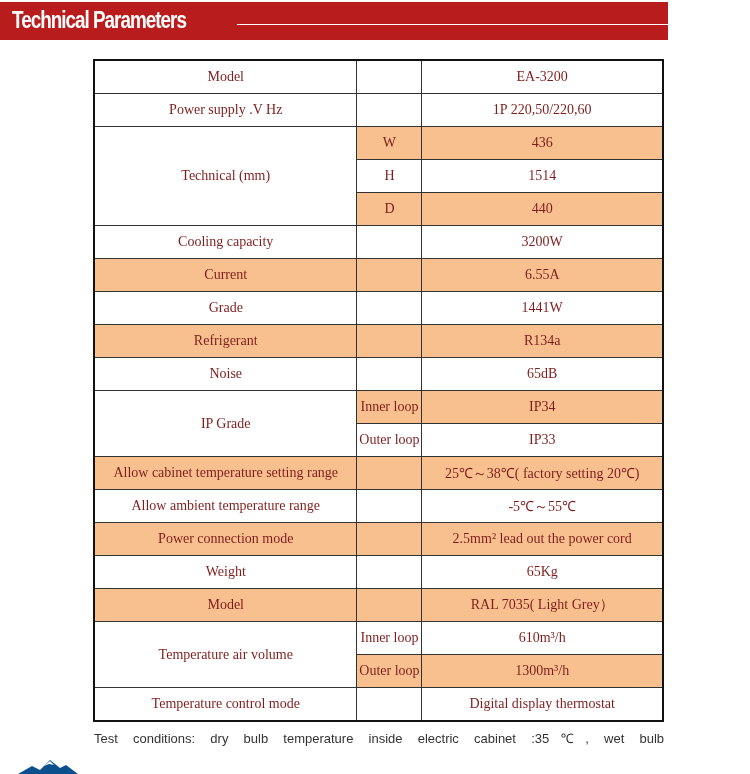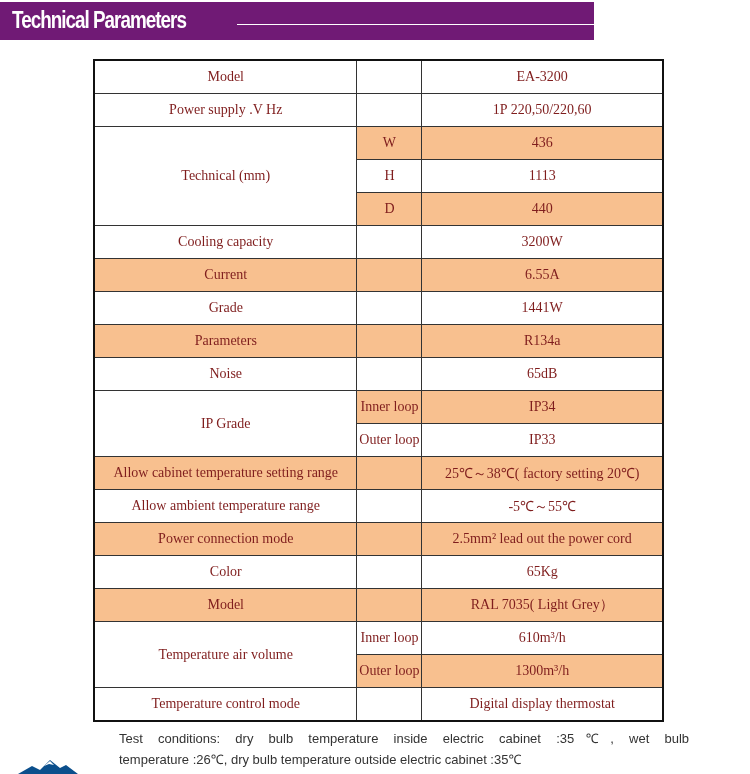--- a/index.html
+++ b/index.html
@@ -1,22 +1,22 @@
 <!DOCTYPE html>
 <html><head>
 <meta charset="utf-8">
 <style>
   html, body { margin: 0; padding: 0; }
   body {
     width: 750px; height: 774px; background: #ffffff; position: relative; overflow: hidden;
     font-family: "Liberation Serif", serif;
   }
   .header-band {
-    position: absolute; left: 0; top: 2px; width: 594px; height: 38px;
-    background: #701a75;
+    position: absolute; left: 0; top: 2px; width: 668px; height: 38px;
+    background: #b91c1c;
   }
   .header-title {
     position: absolute; left: 12px; top: 5px; color: #ffffff;
     font-family: "Liberation Sans", sans-serif; font-weight: bold; font-size: 23px;
     letter-spacing: -1.2px; transform: scaleX(0.82); transform-origin: left center;
     white-space: nowrap;
   }
   .header-rule {
     position: absolute; left: 237px; top: 22px; width: 513px; height: 1px; background: #ffffff;
   }
@@ -28,21 +28,21 @@
   table.spec td {
     border: 1px solid #333; text-align: center; height: 32px; padding: 0;
   }
   table.spec td.c1 { width: 262px; }
   table.spec td.c2 { width: 64px; }
   table.spec td.c3 { width: 240px; }
   .orange { background: #F8C08F; }
   .note {
     position: absolute; left: 94px; top: 728px; width: 570px;
     font-family: "Liberation Sans", sans-serif; font-size: 13px; color: #333;
-    line-height: 21px; text-align: justify; text-align-last: left; margin-left: 25px;
+    line-height: 21px; text-align: justify; text-align-last: left;
   }
   .note .l1 { display: block; text-align: justify; text-align-last: justify; }
   .logo {
     position: absolute; left: 18px; top: 760px; width: 60px; height: 14px;
   }
 </style>
 </head>
 <body>
 
 <div class="header-band">
@@ -62,21 +62,21 @@
         <td class="c2"></td>
         <td class="c3">1P      220,50/220,60</td>
       </tr>
       <tr>
         <td class="c1" rowspan="3">Technical (mm)</td>
         <td class="c2 orange">W</td>
         <td class="c3 orange">436</td>
       </tr>
       <tr>
         <td class="c2">H</td>
-        <td class="c3">1113</td>
+        <td class="c3">1514</td>
       </tr>
       <tr>
         <td class="c2 orange">D</td>
         <td class="c3 orange">440</td>
       </tr>
       <tr>
         <td class="c1">Cooling capacity</td>
         <td class="c2"></td>
         <td class="c3">3200W</td>
       </tr>
@@ -84,21 +84,21 @@
         <td class="c1 orange">Current</td>
         <td class="c2 orange"></td>
         <td class="c3 orange">6.55A</td>
       </tr>
       <tr>
         <td class="c1">Grade</td>
         <td class="c2"></td>
         <td class="c3">1441W</td>
       </tr>
       <tr>
-        <td class="c1 orange">Parameters</td>
+        <td class="c1 orange">Refrigerant</td>
         <td class="c2 orange"></td>
         <td class="c3 orange">R134a</td>
       </tr>
       <tr>
         <td class="c1">Noise</td>
         <td class="c2"></td>
         <td class="c3">65dB</td>
       </tr>
       <tr>
         <td class="c1" rowspan="2">IP Grade</td>
@@ -118,21 +118,21 @@
         <td class="c1">Allow ambient temperature range</td>
         <td class="c2"></td>
         <td class="c3">-5℃～55℃</td>
       </tr>
       <tr>
         <td class="c1 orange">Power connection mode</td>
         <td class="c2 orange"></td>
         <td class="c3 orange">2.5mm² lead out the power cord</td>
       </tr>
       <tr>
-        <td class="c1">Color</td>
+        <td class="c1">Weight</td>
         <td class="c2"></td>
         <td class="c3">65Kg</td>
       </tr>
       <tr>
         <td class="c1 orange">Model</td>
         <td class="c2 orange"></td>
         <td class="c3 orange">RAL    7035( Light Grey）</td>
       </tr>
       <tr>
         <td class="c1" rowspan="2">Temperature air volume</td>
@@ -146,19 +146,18 @@
       <tr>
         <td class="c1">Temperature control mode</td>
         <td class="c2"></td>
         <td class="c3">Digital display thermostat</td>
       </tr>
     </tbody>
 </table>
 
 <div class="note">
   <span class="l1">Test conditions: dry bulb temperature inside electric cabinet :35℃, wet bulb</span>
-  <span>temperature :26℃, dry bulb temperature outside electric cabinet :35℃</span>
 </div>
 
 <svg class="logo" viewBox="0 0 60 14">
   <path d="M0 14 L14 6 L22 10 L32 0 L42 8 L48 5 L60 14 Z" fill="#0B4F8C"></path>
   <path d="M26 6 L32 1 L36 5 L31 4 Z" fill="#ffffff"></path>
 </svg>
 
 </body></html>

